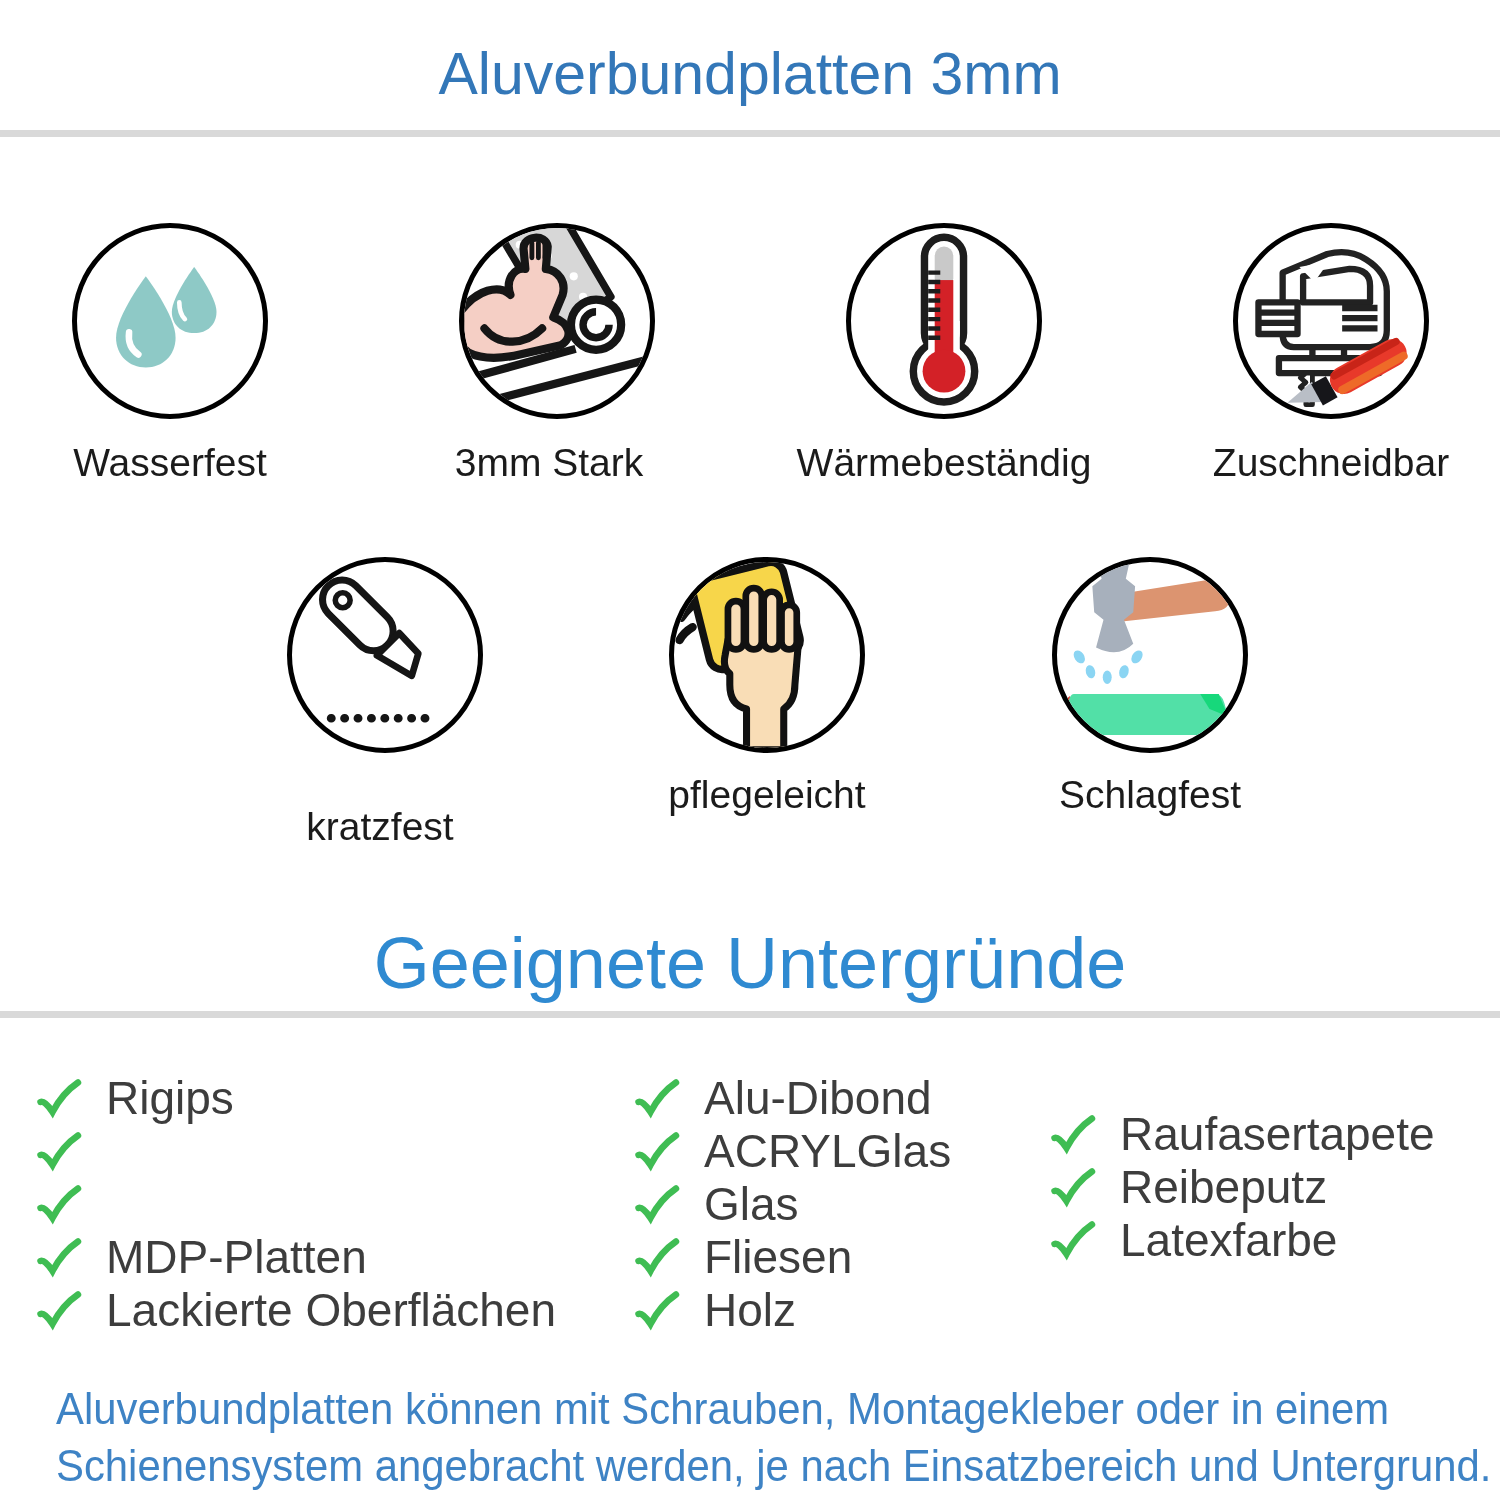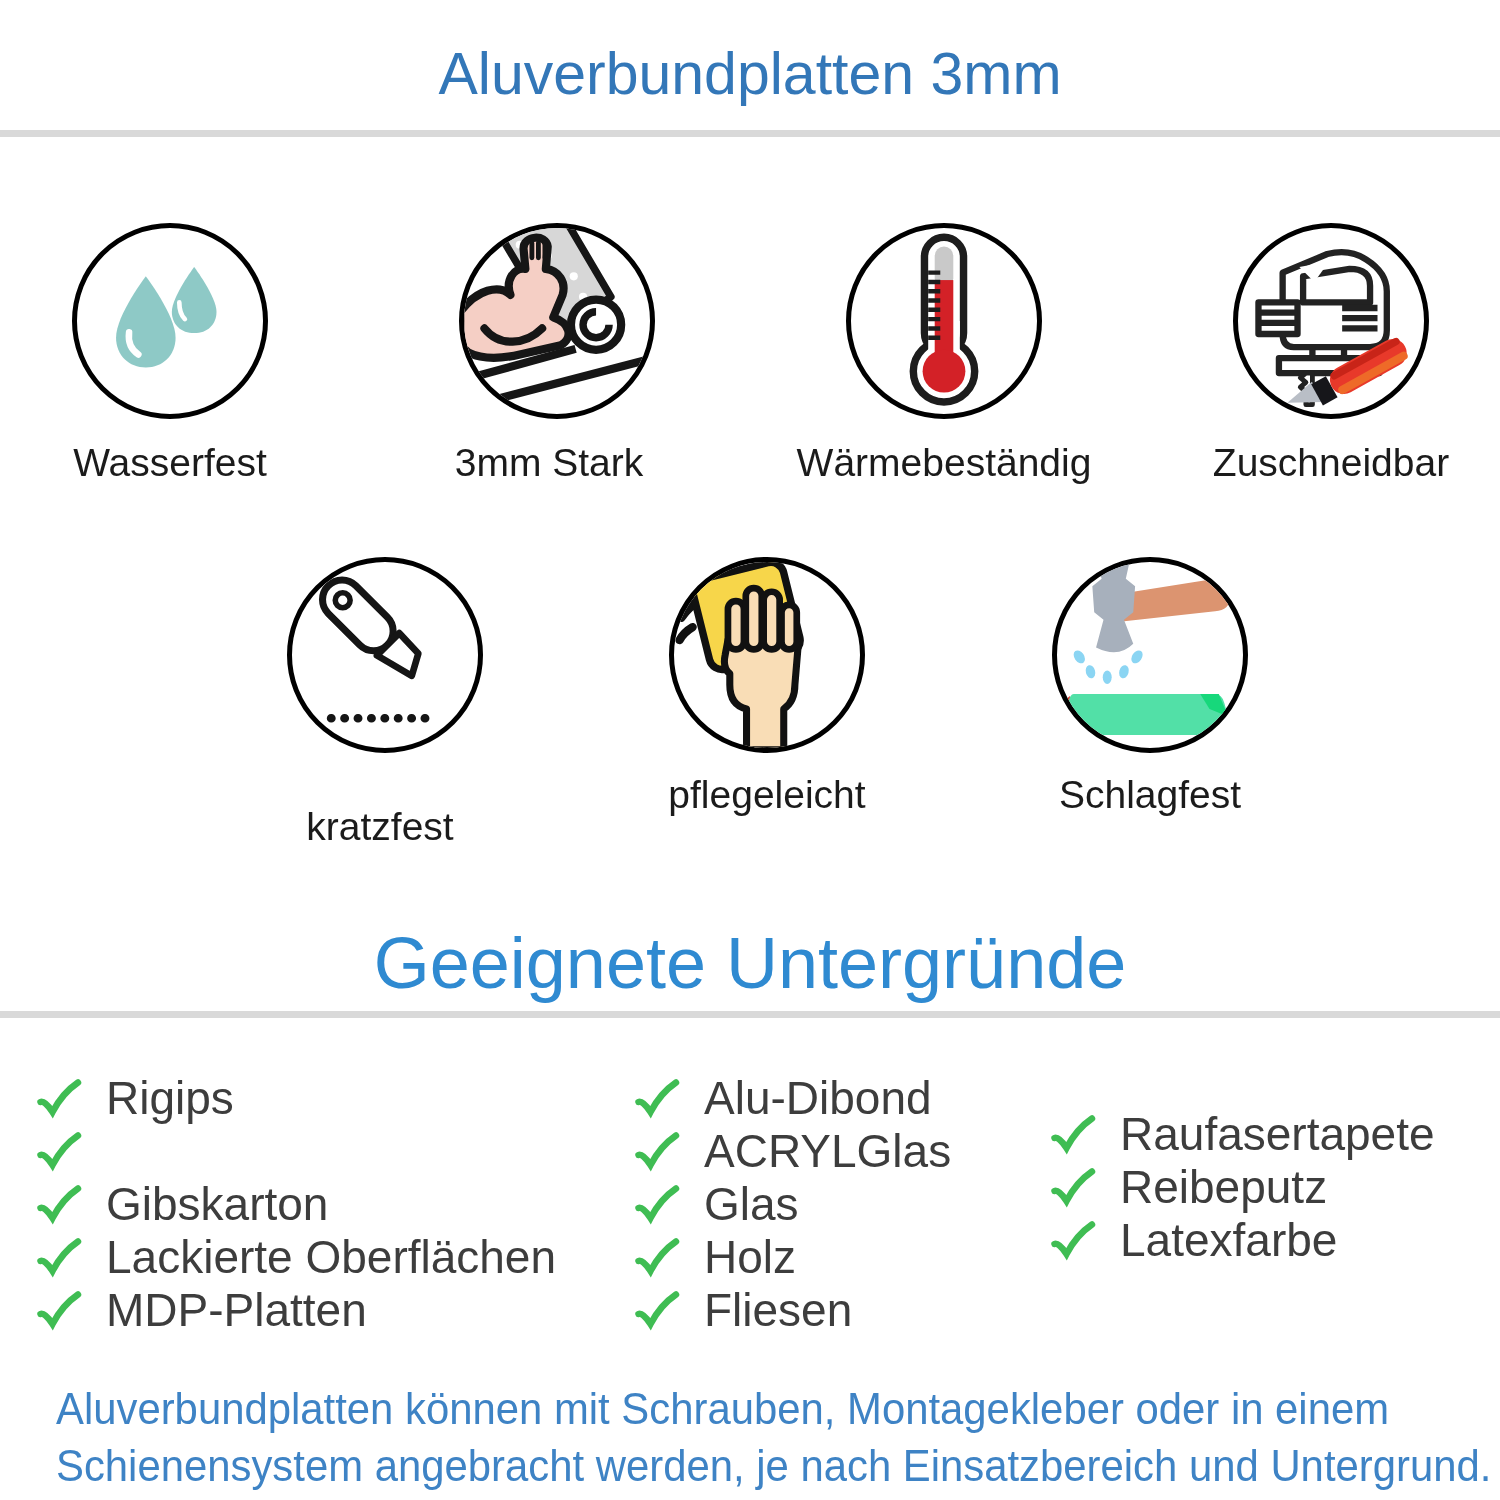--- a/index.html
+++ b/index.html
@@ -174,34 +174,33 @@
     </div>
     <div class="check-item">
       <svg viewBox="0 0 100 100">
           <path d="M13,54 Q22,51 37,74 Q57,36 88,15" stroke="#3fbd53" stroke-width="13" fill="none" stroke-linecap="round"></path>
         </svg>
     </div>
     <div class="check-item">
       <svg viewBox="0 0 100 100">
           <path d="M13,54 Q22,51 37,74 Q57,36 88,15" stroke="#3fbd53" stroke-width="13" fill="none" stroke-linecap="round"></path>
         </svg>
-      <span class="item-text">Gibskarton</span>
+    </div>
+    <div class="check-item">
+      <svg viewBox="0 0 100 100">
+          <path d="M13,54 Q22,51 37,74 Q57,36 88,15" stroke="#3fbd53" stroke-width="13" fill="none" stroke-linecap="round"></path>
+        </svg>
+      <span class="item-text">MDP-Platten</span>
     </div>
     <div class="check-item">
       <svg viewBox="0 0 100 100">
           <path d="M13,54 Q22,51 37,74 Q57,36 88,15" stroke="#3fbd53" stroke-width="13" fill="none" stroke-linecap="round"></path>
         </svg>
       <span class="item-text">Lackierte Oberflächen</span>
     </div>
-    <div class="check-item">
-      <svg viewBox="0 0 100 100">
-          <path d="M13,54 Q22,51 37,74 Q57,36 88,15" stroke="#3fbd53" stroke-width="13" fill="none" stroke-linecap="round"></path>
-        </svg>
-      <span class="item-text">MDP-Platten</span>
-    </div>
   </div>
 
   <div class="col" style="left:632px;">
     <div class="check-item">
       <svg viewBox="0 0 100 100">
           <path d="M13,54 Q22,51 37,74 Q57,36 88,15" stroke="#3fbd53" stroke-width="13" fill="none" stroke-linecap="round"></path>
         </svg>
       <span class="item-text">Alu-Dibond</span>
     </div>
     <div class="check-item">
@@ -213,27 +212,27 @@
     <div class="check-item">
       <svg viewBox="0 0 100 100">
           <path d="M13,54 Q22,51 37,74 Q57,36 88,15" stroke="#3fbd53" stroke-width="13" fill="none" stroke-linecap="round"></path>
         </svg>
       <span class="item-text">Glas</span>
     </div>
     <div class="check-item">
       <svg viewBox="0 0 100 100">
           <path d="M13,54 Q22,51 37,74 Q57,36 88,15" stroke="#3fbd53" stroke-width="13" fill="none" stroke-linecap="round"></path>
         </svg>
+      <span class="item-text">Fliesen</span>
+    </div>
+    <div class="check-item">
+      <svg viewBox="0 0 100 100">
+          <path d="M13,54 Q22,51 37,74 Q57,36 88,15" stroke="#3fbd53" stroke-width="13" fill="none" stroke-linecap="round"></path>
+        </svg>
       <span class="item-text">Holz</span>
-    </div>
-    <div class="check-item">
-      <svg viewBox="0 0 100 100">
-          <path d="M13,54 Q22,51 37,74 Q57,36 88,15" stroke="#3fbd53" stroke-width="13" fill="none" stroke-linecap="round"></path>
-        </svg>
-      <span class="item-text">Fliesen</span>
     </div>
   </div>
 
   <div class="col" style="left:1048px;margin-top:36px;">
     <div class="check-item">
       <svg viewBox="0 0 100 100">
           <path d="M13,54 Q22,51 37,74 Q57,36 88,15" stroke="#3fbd53" stroke-width="13" fill="none" stroke-linecap="round"></path>
         </svg>
       <span class="item-text">Raufasertapete</span>
     </div>

